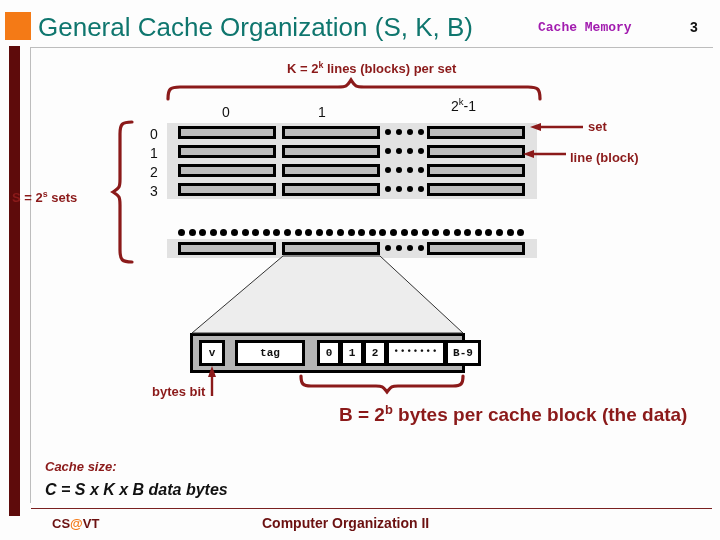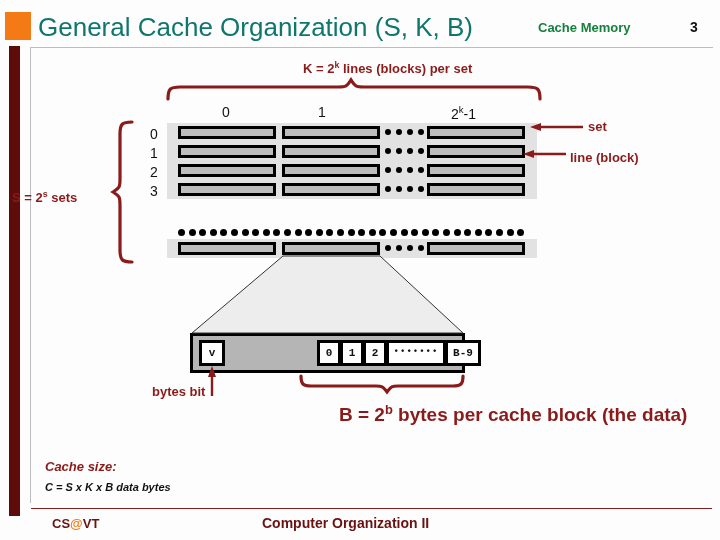--- a/index.html
+++ b/index.html
@@ -12,21 +12,21 @@
   .slide{position:absolute;left:0;top:0;width:720px;height:540px;background:#fdfdfd;}
 
   
   .hdr-square{position:absolute;left:5px;top:12px;width:26px;height:28px;background:#F47A16;}
   .hdr-title{
     position:absolute;left:38px;top:12px;
     font-size:26px;color:#0f766e;letter-spacing:0px;white-space:nowrap;
   }
   .hdr-right{
     position:absolute;left:538px;top:20px;
-    font-size:13px;color:#15803d;white-space:nowrap;font-weight:bold;
+    font-size:13px;color:#a21caf;white-space:nowrap;font-weight:bold;font-family:Liberation Mono, monospace;
   }
   .hdr-pagenum{
     position:absolute;left:690px;top:19px;
     font-size:14px;color:#111;font-weight:bold;
   }
 
   
   .left-bar{position:absolute;left:9px;top:46px;width:11px;height:470px;background:#5E0B0B;}
   .content-frame{
     position:absolute;left:30px;top:47px;width:682px;height:455px;
@@ -39,29 +39,29 @@
   .foot{position:absolute;font-size:12px;white-space:nowrap;}
   .foot-logo{left:52px;top:516px;font-weight:bold;color:#6B1111;font-size:13px;}
   .foot-logo .at{color:#F47A16;}
   .foot-center{left:262px;top:515px;font-weight:bold;color:#6B1111;font-size:14px;}
   .foot-right{left:553px;top:518px;color:#3b1010;font-size:10px;font-weight:bold;}
 
   
   .lbl{position:absolute;white-space:nowrap;}
   .red{color:#8B1A1A;font-weight:bold;}
 
-  .k-caption{left:303px;top:60px;font-size:13px;}
+  .k-caption{left:287px;top:60px;font-size:13px;}
   .s-caption{left:12px;top:189px;font-size:13px;}
   .set-caption{left:588px;top:119px;font-size:13px;}
   .line-caption{left:570px;top:150px;font-size:13px;}
   .validbit-caption{left:152px;top:384px;font-size:13px;}
   .b-caption{left:339px;top:402px;font-size:19px;}
 
   .cachesize-ttl{left:45px;top:459px;font-size:13px;font-style:italic;}
-  .cachesize-eq{left:45px;top:481px;font-size:11px;font-style:italic;color:#111;font-weight:bold;}
+  .cachesize-eq{left:45px;top:481px;font-size:16px;font-style:italic;color:#111;font-weight:bold;}
 
   
   .colhdr{position:absolute;font-size:14px;color:#111;white-space:nowrap;}
 
   
   .rowlbl{position:absolute;font-size:14px;color:#111;white-space:nowrap;text-align:right;}
 
   
   .rowband{position:absolute;background:#e2e2e2;}
   .cell{position:absolute;background:#bdbdbd;border:3px solid #000;box-sizing:border-box;}
@@ -93,21 +93,21 @@
 
   <div class="lbl red k-caption"><span>K = 2</span><sup>k</sup><span> lines (blocks) per set</span></div>
 
   <div class="lbl red s-caption"><span>S = 2</span><sup>s</sup><span> sets</span></div>
 
   <div class="lbl red set-caption">set</div>
   <div class="lbl red line-caption">line (block)</div>
 
   <div class="colhdr" style="left:222px;top:104px;">0</div>
   <div class="colhdr" style="left:318px;top:104px;">1</div>
-  <div class="colhdr" style="left:451px;top:104px;"><span>2</span><sup>k</sup><span>-1</span></div>
+  <div class="colhdr" style="left:451px;top:96px;"><span>2</span><sup>k</sup><span>-1</span></div>
 
   <div class="rowlbl" style="left:150px;top:126px;">0</div>
   <div class="rowlbl" style="left:150px;top:145px;">1</div>
   <div class="rowlbl" style="left:150px;top:164px;">2</div>
   <div class="rowlbl" style="left:150px;top:183px;">3</div>
   <div class="rowlbl" style="left:132px;top:241px;margin-left:35px;"><span>2</span><sup>s</sup><span>-1</span></div>
 
   <div class="rowband" style="left:167px;top:123px;width:370px;height:19px;"></div>
   <div class="cell" style="left:178px;top:126px;width:98px;height:13px;"></div>
   <div class="cell" style="left:282px;top:126px;width:98px;height:13px;"></div>
@@ -184,20 +184,21 @@
   <div class="cell" style="left:178px;top:242px;width:98px;height:13px;"></div>
   <div class="cell" style="left:282px;top:242px;width:98px;height:13px;"></div>
   <div class="cell" style="left:427px;top:242px;width:98px;height:13px;"></div>
   <div class="dot" style="left:385px;top:245px;"></div>
   <div class="dot" style="left:396px;top:245px;"></div>
   <div class="dot" style="left:407px;top:245px;"></div>
   <div class="dot" style="left:418px;top:245px;"></div>
 
   <div class="detail-outer"></div>
   <div class="dcell" style="left:199px;top:340px;width:26px;height:26px;line-height:21px;">v</div>
+  <div class="dcell" style="left:235px;top:340px;width:70px;height:26px;line-height:21px;">tag</div>
   <div class="dcell" style="left:317px;top:340px;width:24px;height:26px;line-height:21px;">0</div>
   <div class="dcell" style="left:340px;top:340px;width:24px;height:26px;line-height:21px;">1</div>
   <div class="dcell" style="left:363px;top:340px;width:24px;height:26px;line-height:21px;">2</div>
   <div class="dcell" style="left:386px;top:340px;width:60px;height:26px;line-height:19px;font-size:9px;letter-spacing:1px;">•••••••</div>
   <div class="dcell" style="left:445px;top:340px;width:36px;height:26px;line-height:21px;">B-9</div>
 
   <div class="lbl red validbit-caption">bytes bit</div>
   <div class="lbl red b-caption"><span>B = 2</span><sup>b</sup><span> bytes per cache block (the data)</span></div>
 
   <div class="lbl red cachesize-ttl">Cache size:</div>

